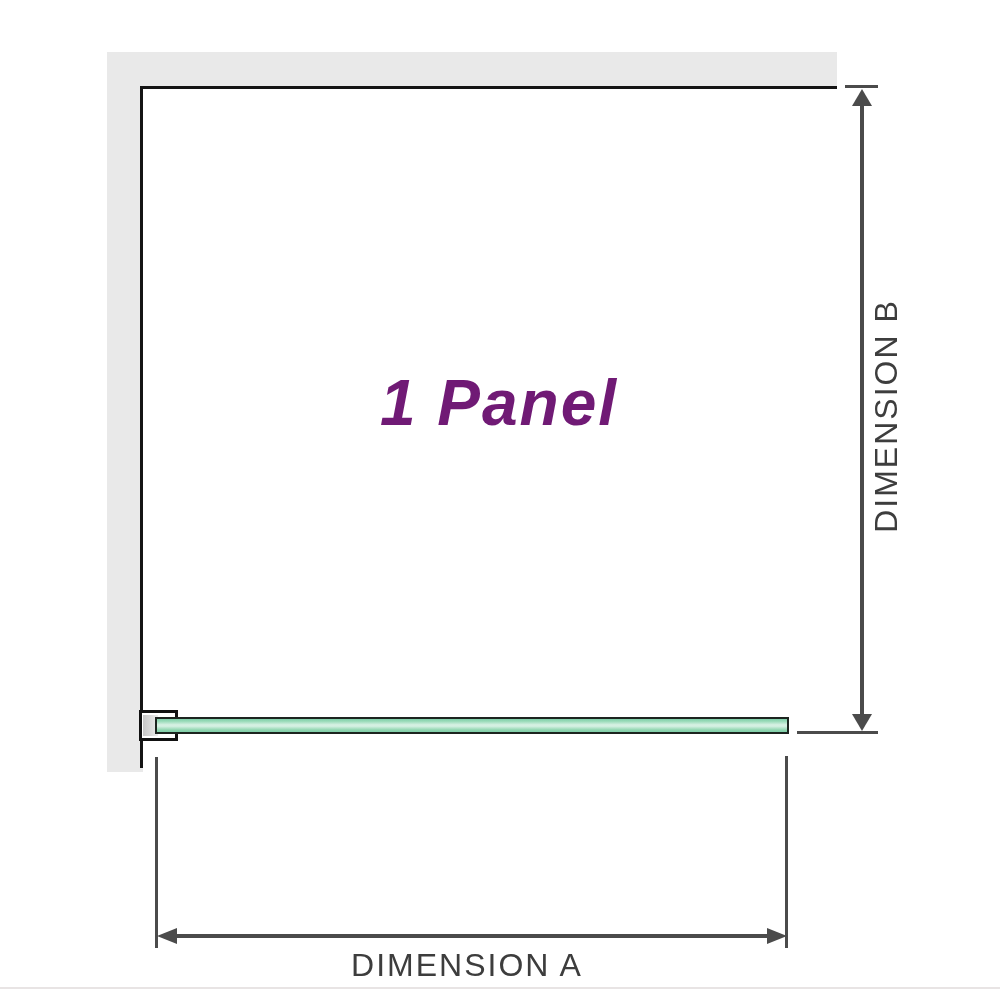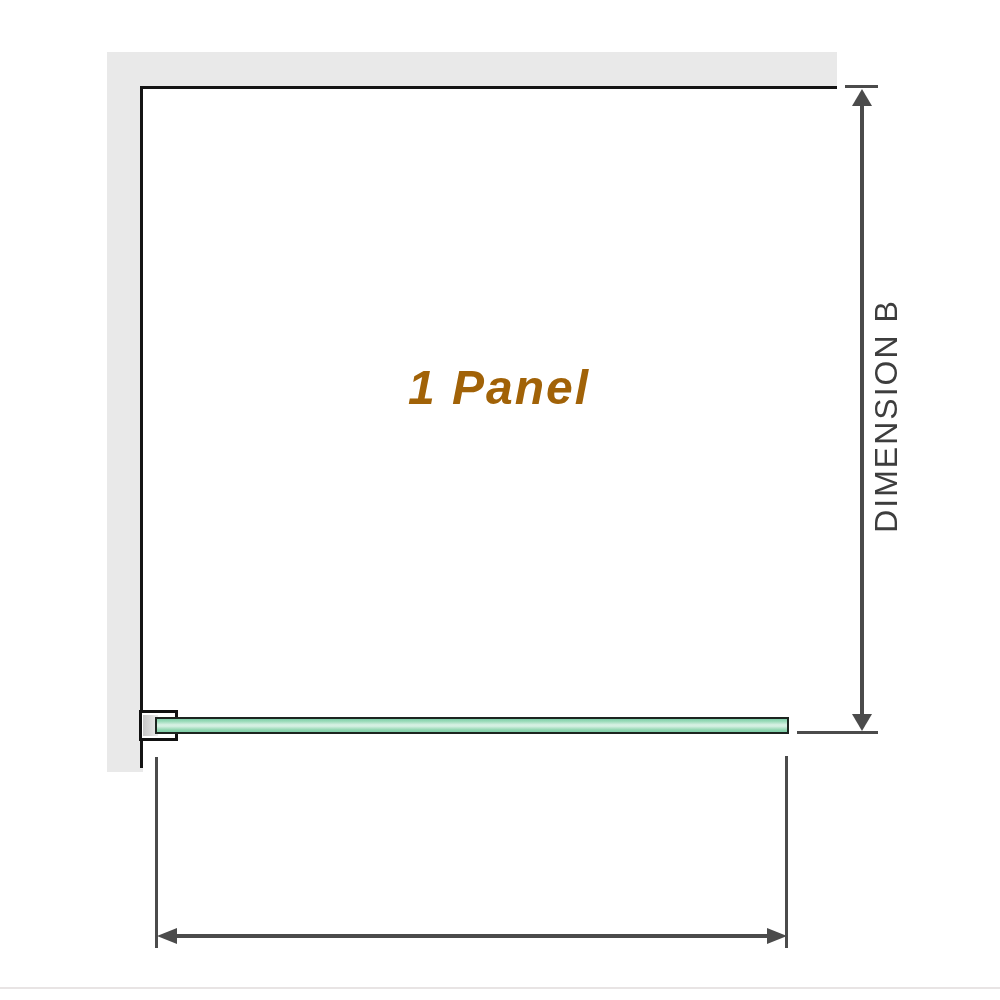--- a/index.html
+++ b/index.html
@@ -17,24 +17,24 @@
   #wall-top{left:107px;top:52px;width:730px;height:34px;}
   #wall-left{left:107px;top:52px;width:36px;height:720px;}
 
   
   .black-line{background:#141414;}
   #panel-line-top{left:140px;top:86px;width:697px;height:3px;}
   #panel-line-left{left:140px;top:86px;width:3px;height:682px;}
 
   
   #panel-label{
-    left:499px;top:387px;
+    left:499px;top:403px;
     transform:translate(-50%,-50%);
-    font-size:48px;font-style:italic;font-weight:700;
-    letter-spacing:2px;color:#a16207;white-space:nowrap;
+    font-size:64px;font-style:italic;font-weight:700;
+    letter-spacing:2px;color:#701a75;white-space:nowrap;
   }
 
   
   #bracket{
     left:139px;top:710px;width:33px;height:25px;
     background:#ffffff;border:3px solid #111111;
   }
   #bracket-inner{
     left:143px;top:715px;width:15px;height:21px;
     background:linear-gradient(to right,#c6c6c6,#ececec);
@@ -116,16 +116,17 @@
   <div class="abs dim" id="dim-b-shaft"></div>
   <div class="abs" id="dim-b-arrow-down"></div>
   <div class="abs dim" id="dim-b-tick-bottom"></div>
   <div class="abs dim-label" id="dim-b-label">DIMENSION B</div>
 
   <div class="abs dim" id="ext-a-left"></div>
   <div class="abs dim" id="ext-a-right"></div>
   <div class="abs" id="dim-a-arrow-left"></div>
   <div class="abs dim" id="dim-a-shaft"></div>
   <div class="abs" id="dim-a-arrow-right"></div>
+  <div class="abs dim-label" id="dim-a-label">DIMENSION A</div>
 
   <div class="abs" id="bottom-divider"></div>
 
 </div>
 
 </body></html>

